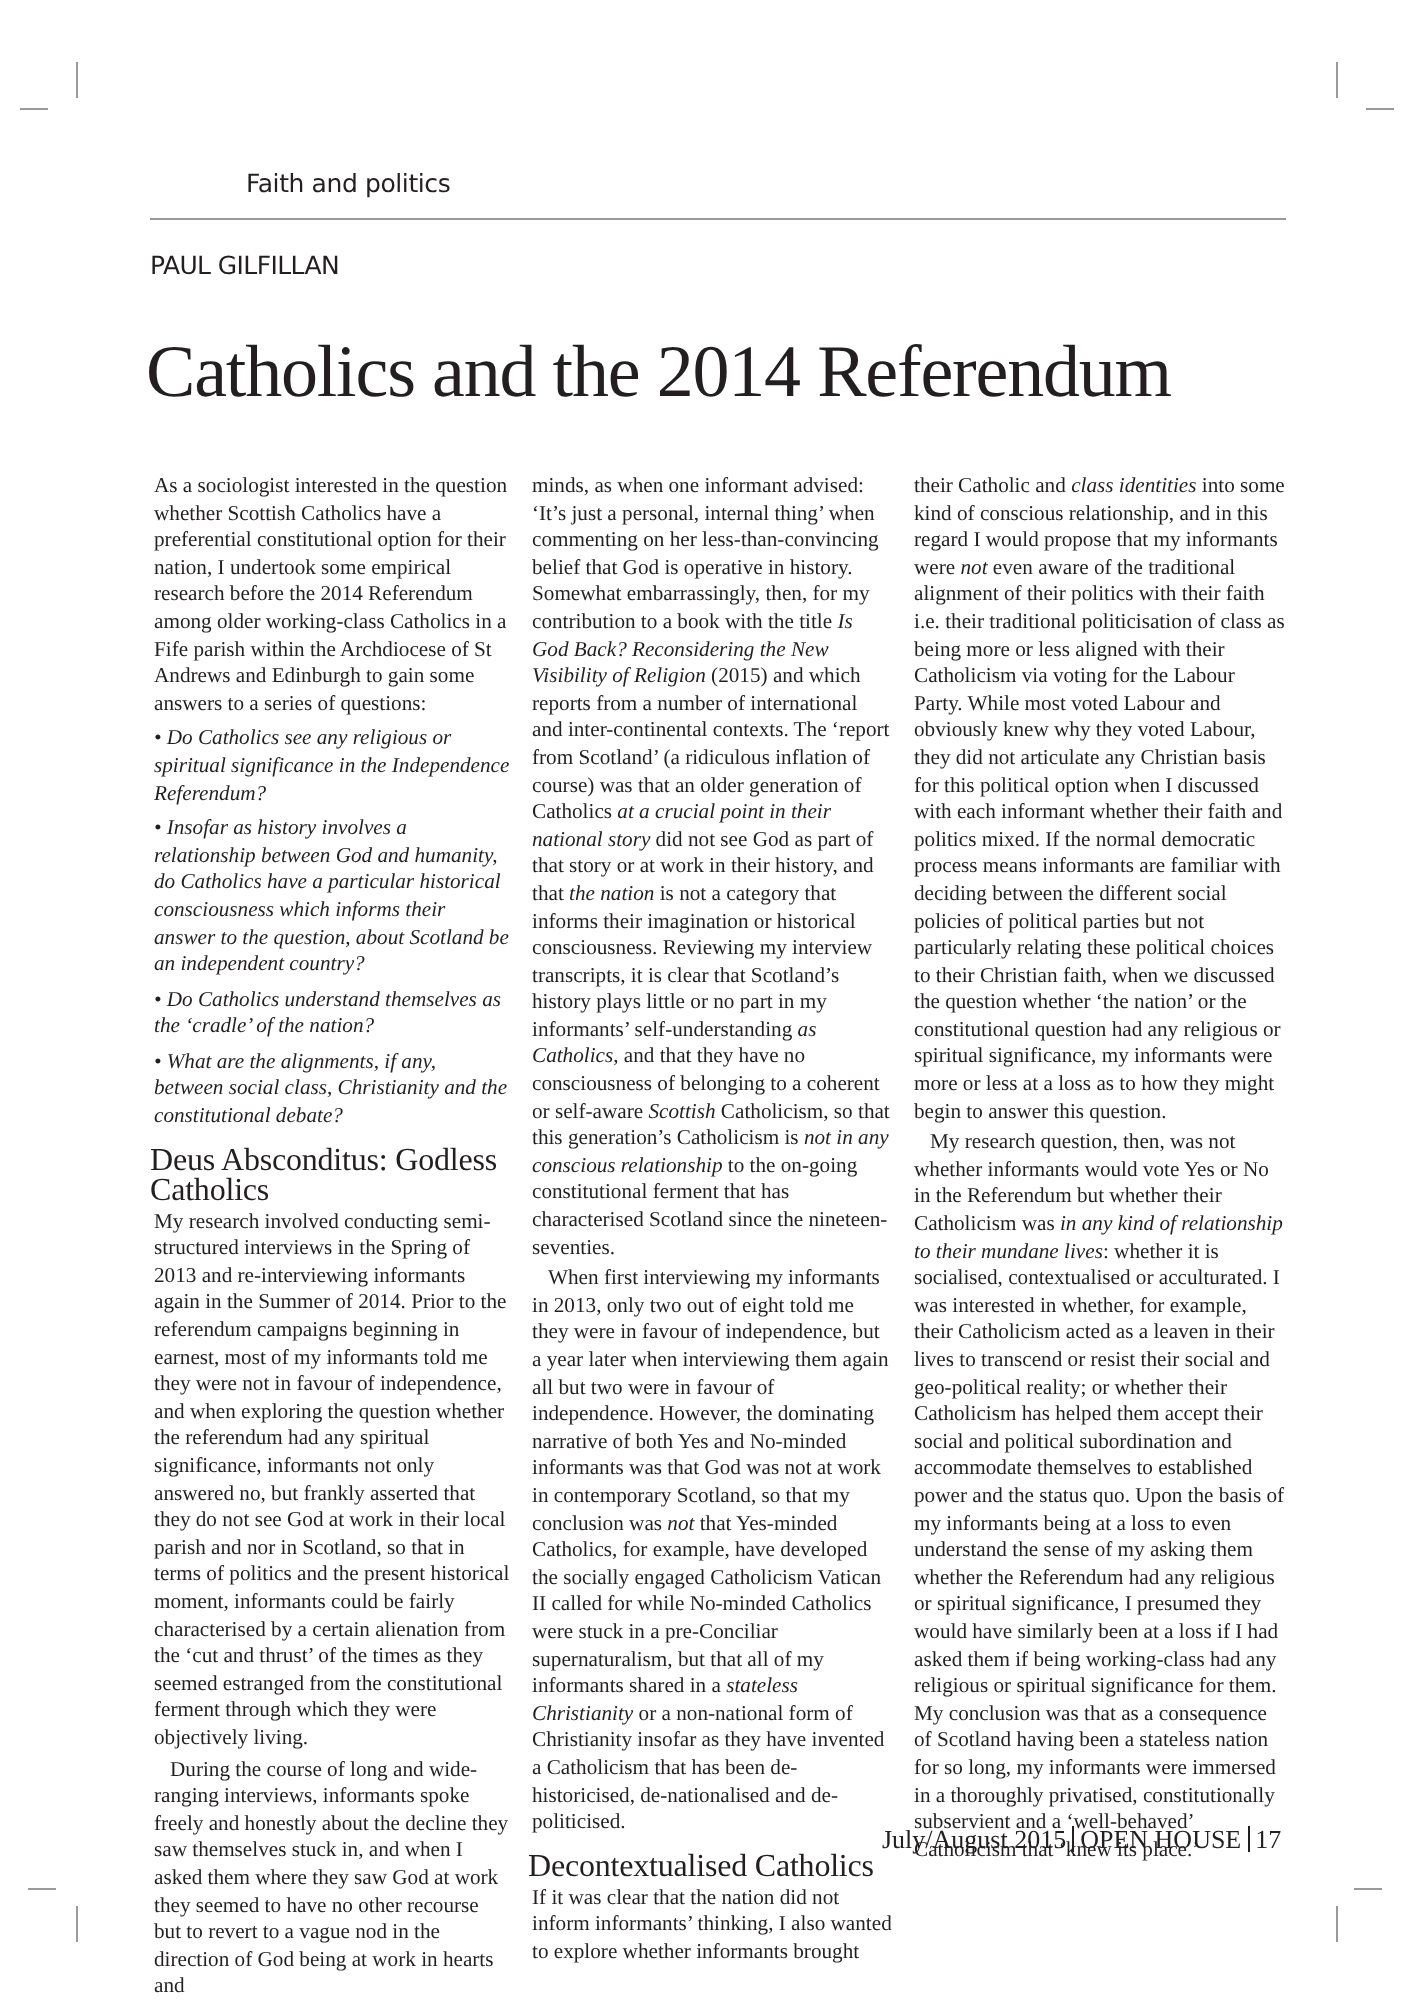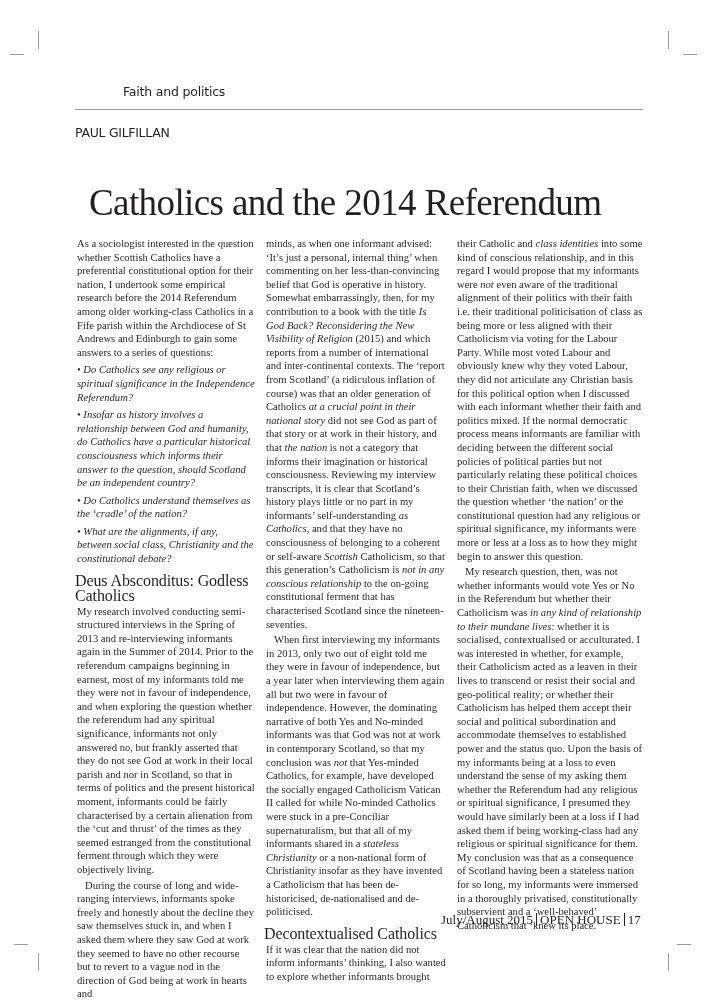--- a/index.html
+++ b/index.html
@@ -31,26 +31,26 @@
 <div class="crop v" style="left:668px;top:31px;"></div>
 <div class="crop h" style="left:683px;top:54px;"></div>
 <div class="crop v" style="left:38px;top:953px;"></div>
 <div class="crop h" style="left:14px;top:944px;"></div>
 <div class="crop v" style="left:668px;top:953px;"></div>
 <div class="crop h" style="left:677px;top:944px;"></div>
 
 <div class="section">Faith and politics</div>
 <div class="rule"></div>
 <div class="author">PAUL GILFILLAN</div>
-<h1 class="title" style="margin:16px;font-weight:normal;">Catholics and the 2014 Referendum</h1>
+<h1 class="title" style="margin:0;font-weight:normal;">Catholics and the 2014 Referendum</h1>
 
 <div class="col col1">
   <p>As a sociologist interested in the question whether Scottish Catholics have a preferential constitutional option for their nation, I undertook some empirical research before the 2014 Referendum among older working-class Catholics in a Fife parish within the Archdiocese of St Andrews and Edinburgh to gain some answers to a series of questions:</p>
   <p class="bullet">• Do Catholics see any religious or spiritual significance in the Independence Referendum?</p>
-  <p class="bullet">• Insofar as history involves a relationship between God and humanity, do Catholics have a particular historical consciousness which informs their answer to the question, should Scotland be an independent country?</p>
+  <p class="bullet">• Insofar as history involves a relationship between God and humanity, do Catholics have a particular historical consciousness which informs their answer to the question, about Scotland be an independent country?</p>
   <p class="bullet">• Do Catholics understand themselves as the ‘cradle’ of the nation?</p>
   <p class="bullet">• What are the alignments, if any, between social class, Christianity and the constitutional debate?</p>
   <h3>Deus Absconditus: Godless Catholics</h3>
   <p>My research involved conducting semi-structured interviews in the Spring of 2013 and re-interviewing informants again in the Summer of 2014. Prior to the referendum campaigns beginning in earnest, most of my informants told me they were not in favour of independence, and when exploring the question whether the referendum had any spiritual significance, informants not only answered no, but frankly asserted that they do not see God at work in their local parish and nor in Scotland, so that in terms of politics and the present historical moment, informants could be fairly characterised by a certain alienation from the ‘cut and thrust’ of the times as they seemed estranged from the constitutional ferment through which they were objectively living.</p>
   <p class="indent">During the course of long and wide-ranging interviews, informants spoke freely and honestly about the decline they saw themselves stuck in, and when I asked them where they saw God at work they seemed to have no other recourse but to revert to a vague nod in the direction of God being at work in hearts and</p>
 </div>
 
 <div class="col col2">
   <p><span>minds, as when one informant advised: ‘It’s just a personal, internal thing’ when commenting on her less-than-convincing belief that God is operative in history. Somewhat embarrassingly, then, for my contribution to a book with the title </span><em>Is God Back? Reconsidering the New Visibility of Religion</em><span> (2015) and which reports from a number of international and inter-continental contexts. The ‘report from Scotland’ (a ridiculous inflation of course) was that an older generation of Catholics </span><em>at a crucial point in their national story</em><span> did not see God as part of that story or at work in their history, and that </span><em>the nation</em><span> is not a category that informs their imagination or historical consciousness. Reviewing my interview transcripts, it is clear that Scotland’s history plays little or no part in my informants’ self-understanding </span><em>as Catholics</em><span>, and that they have no consciousness of belonging to a coherent or self-aware </span><em>Scottish</em><span> Catholicism, so that this generation’s Catholicism is </span><em>not in any conscious relationship</em><span> to the on-going constitutional ferment that has characterised Scotland since the nineteen-seventies.</span></p>
   <p class="indent"><span>When first interviewing my informants in 2013, only two out of eight told me they were in favour of independence, but a year later when interviewing them again all but two were in favour of independence. However, the dominating narrative of both Yes and No-minded informants was that God was not at work in contemporary Scotland, so that my conclusion was </span><em>not</em><span> that Yes-minded Catholics, for example, have developed the socially engaged Catholicism Vatican II called for while No-minded Catholics were stuck in a pre-Conciliar supernaturalism, but that all of my informants shared in a </span><em>stateless Christianity</em><span> or a non-national form of Christianity insofar as they have invented a Catholicism that has been de-historicised, de-nationalised and de-politicised.</span></p>

